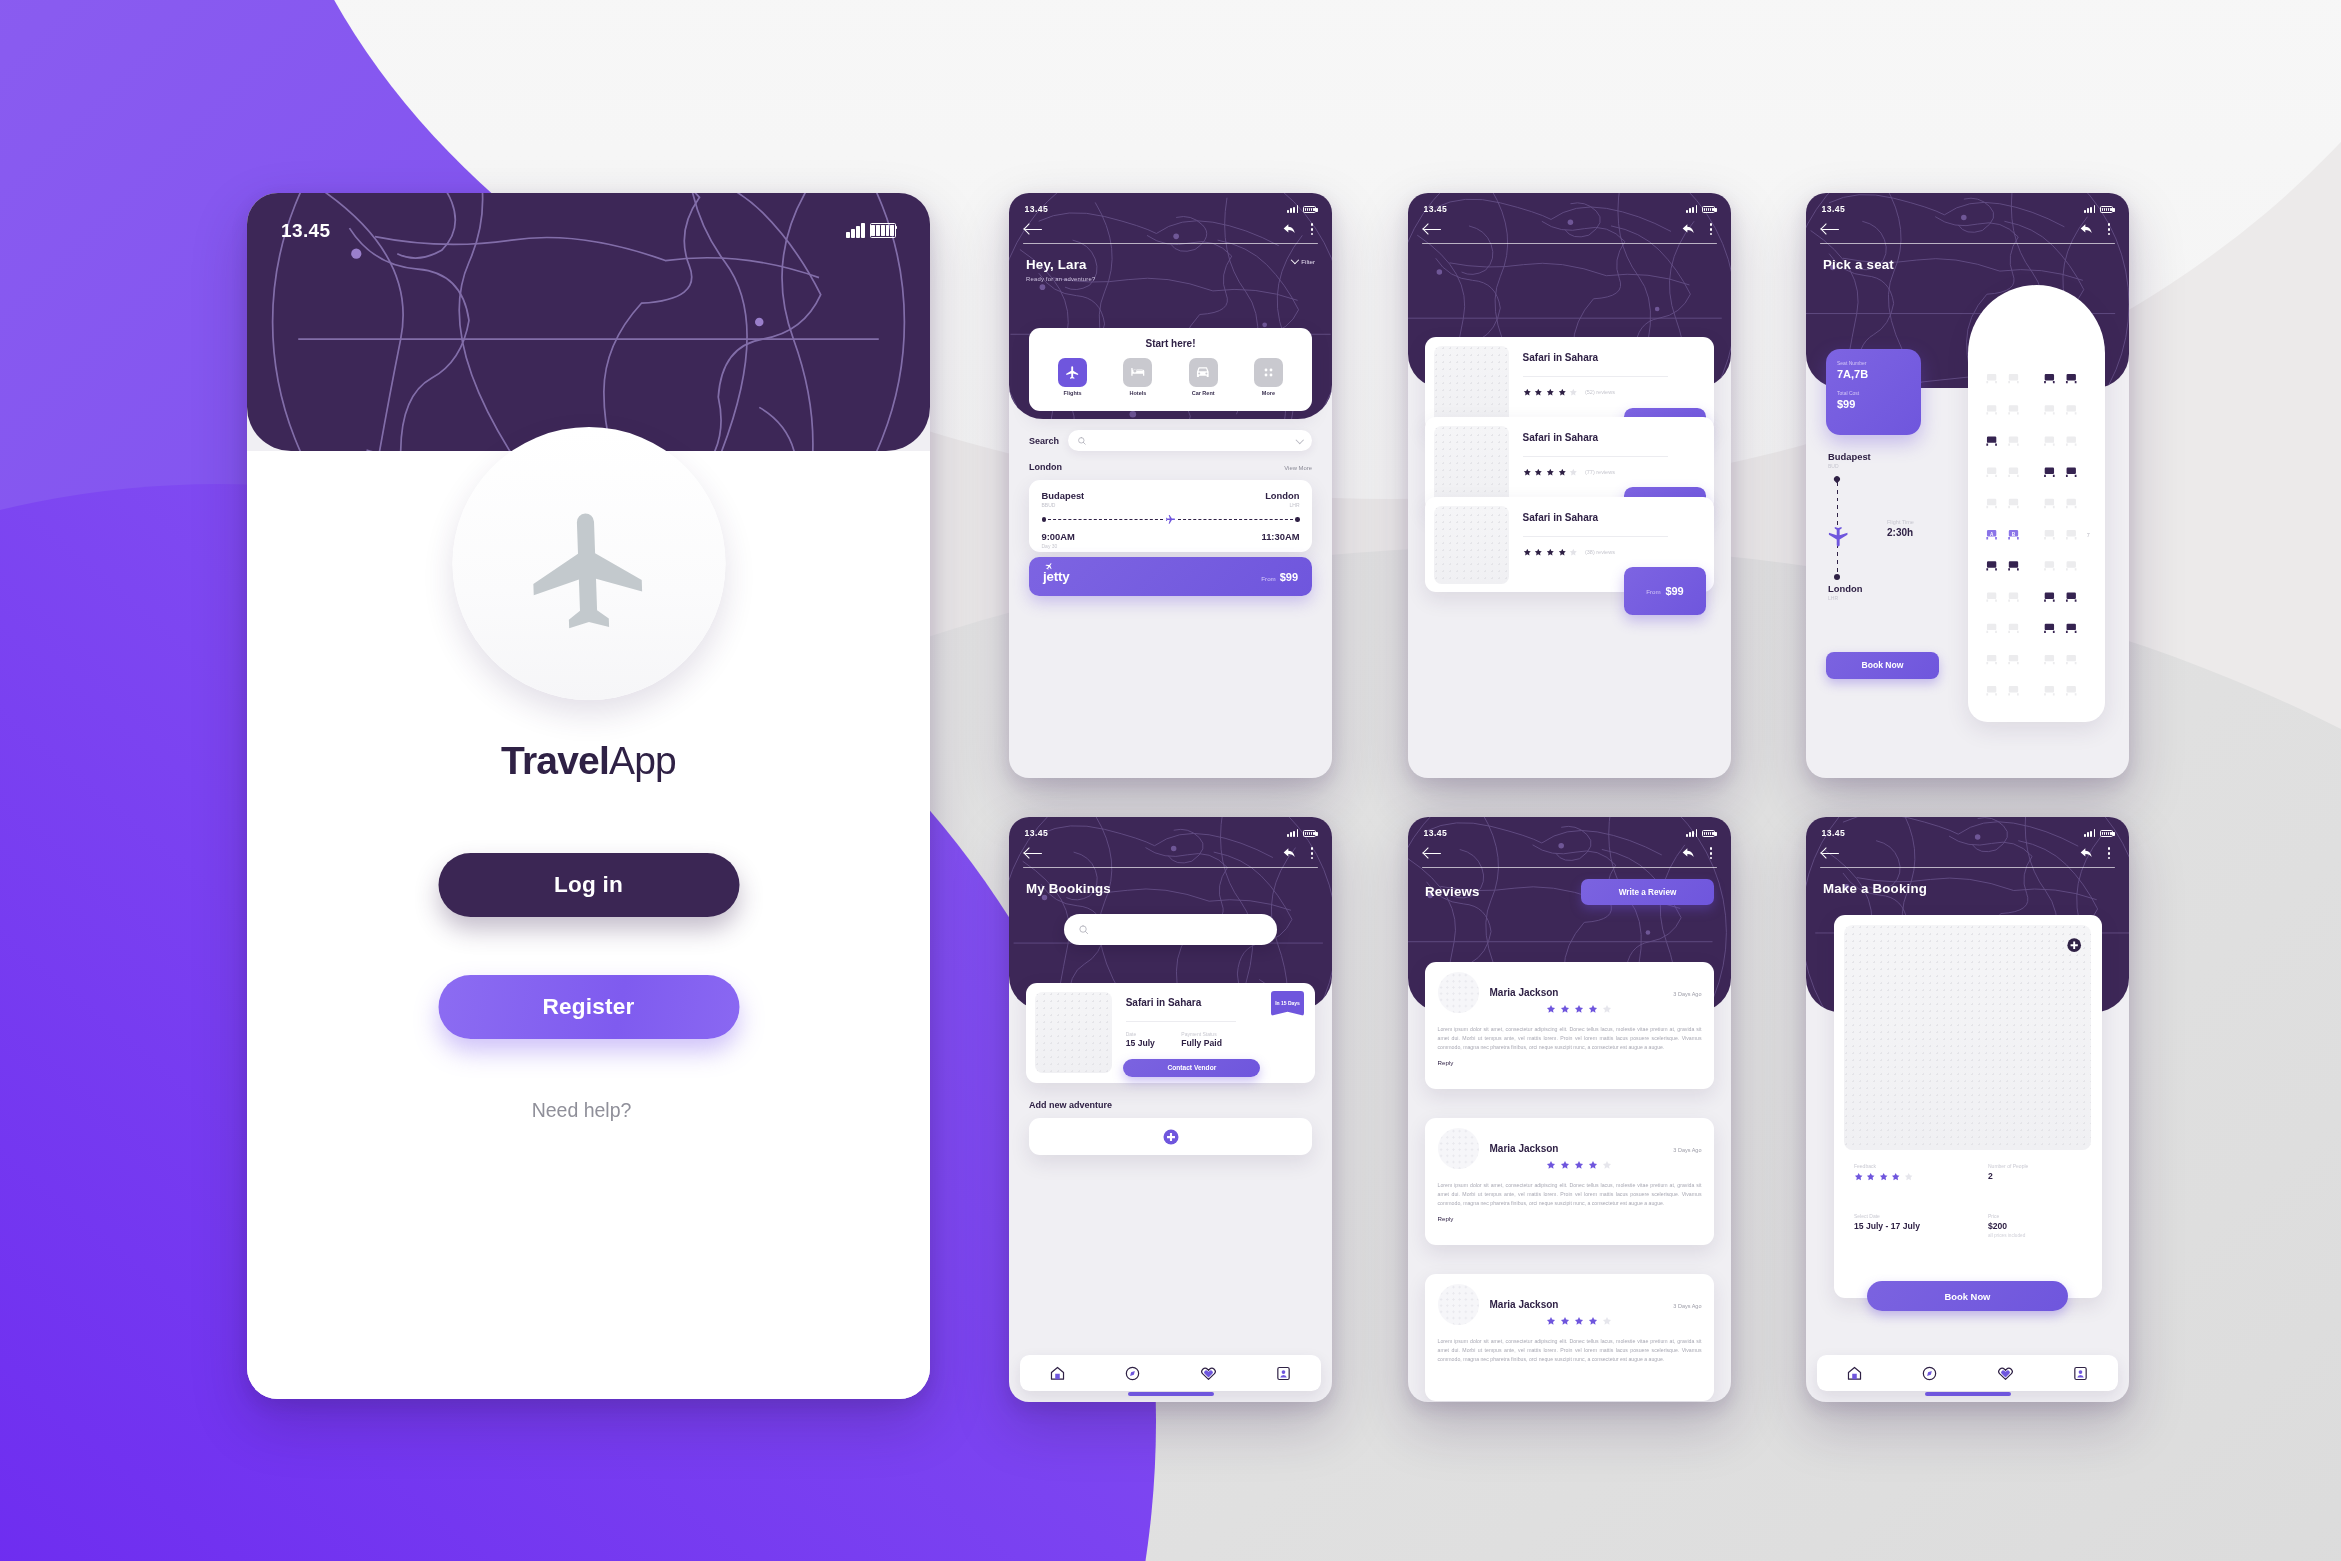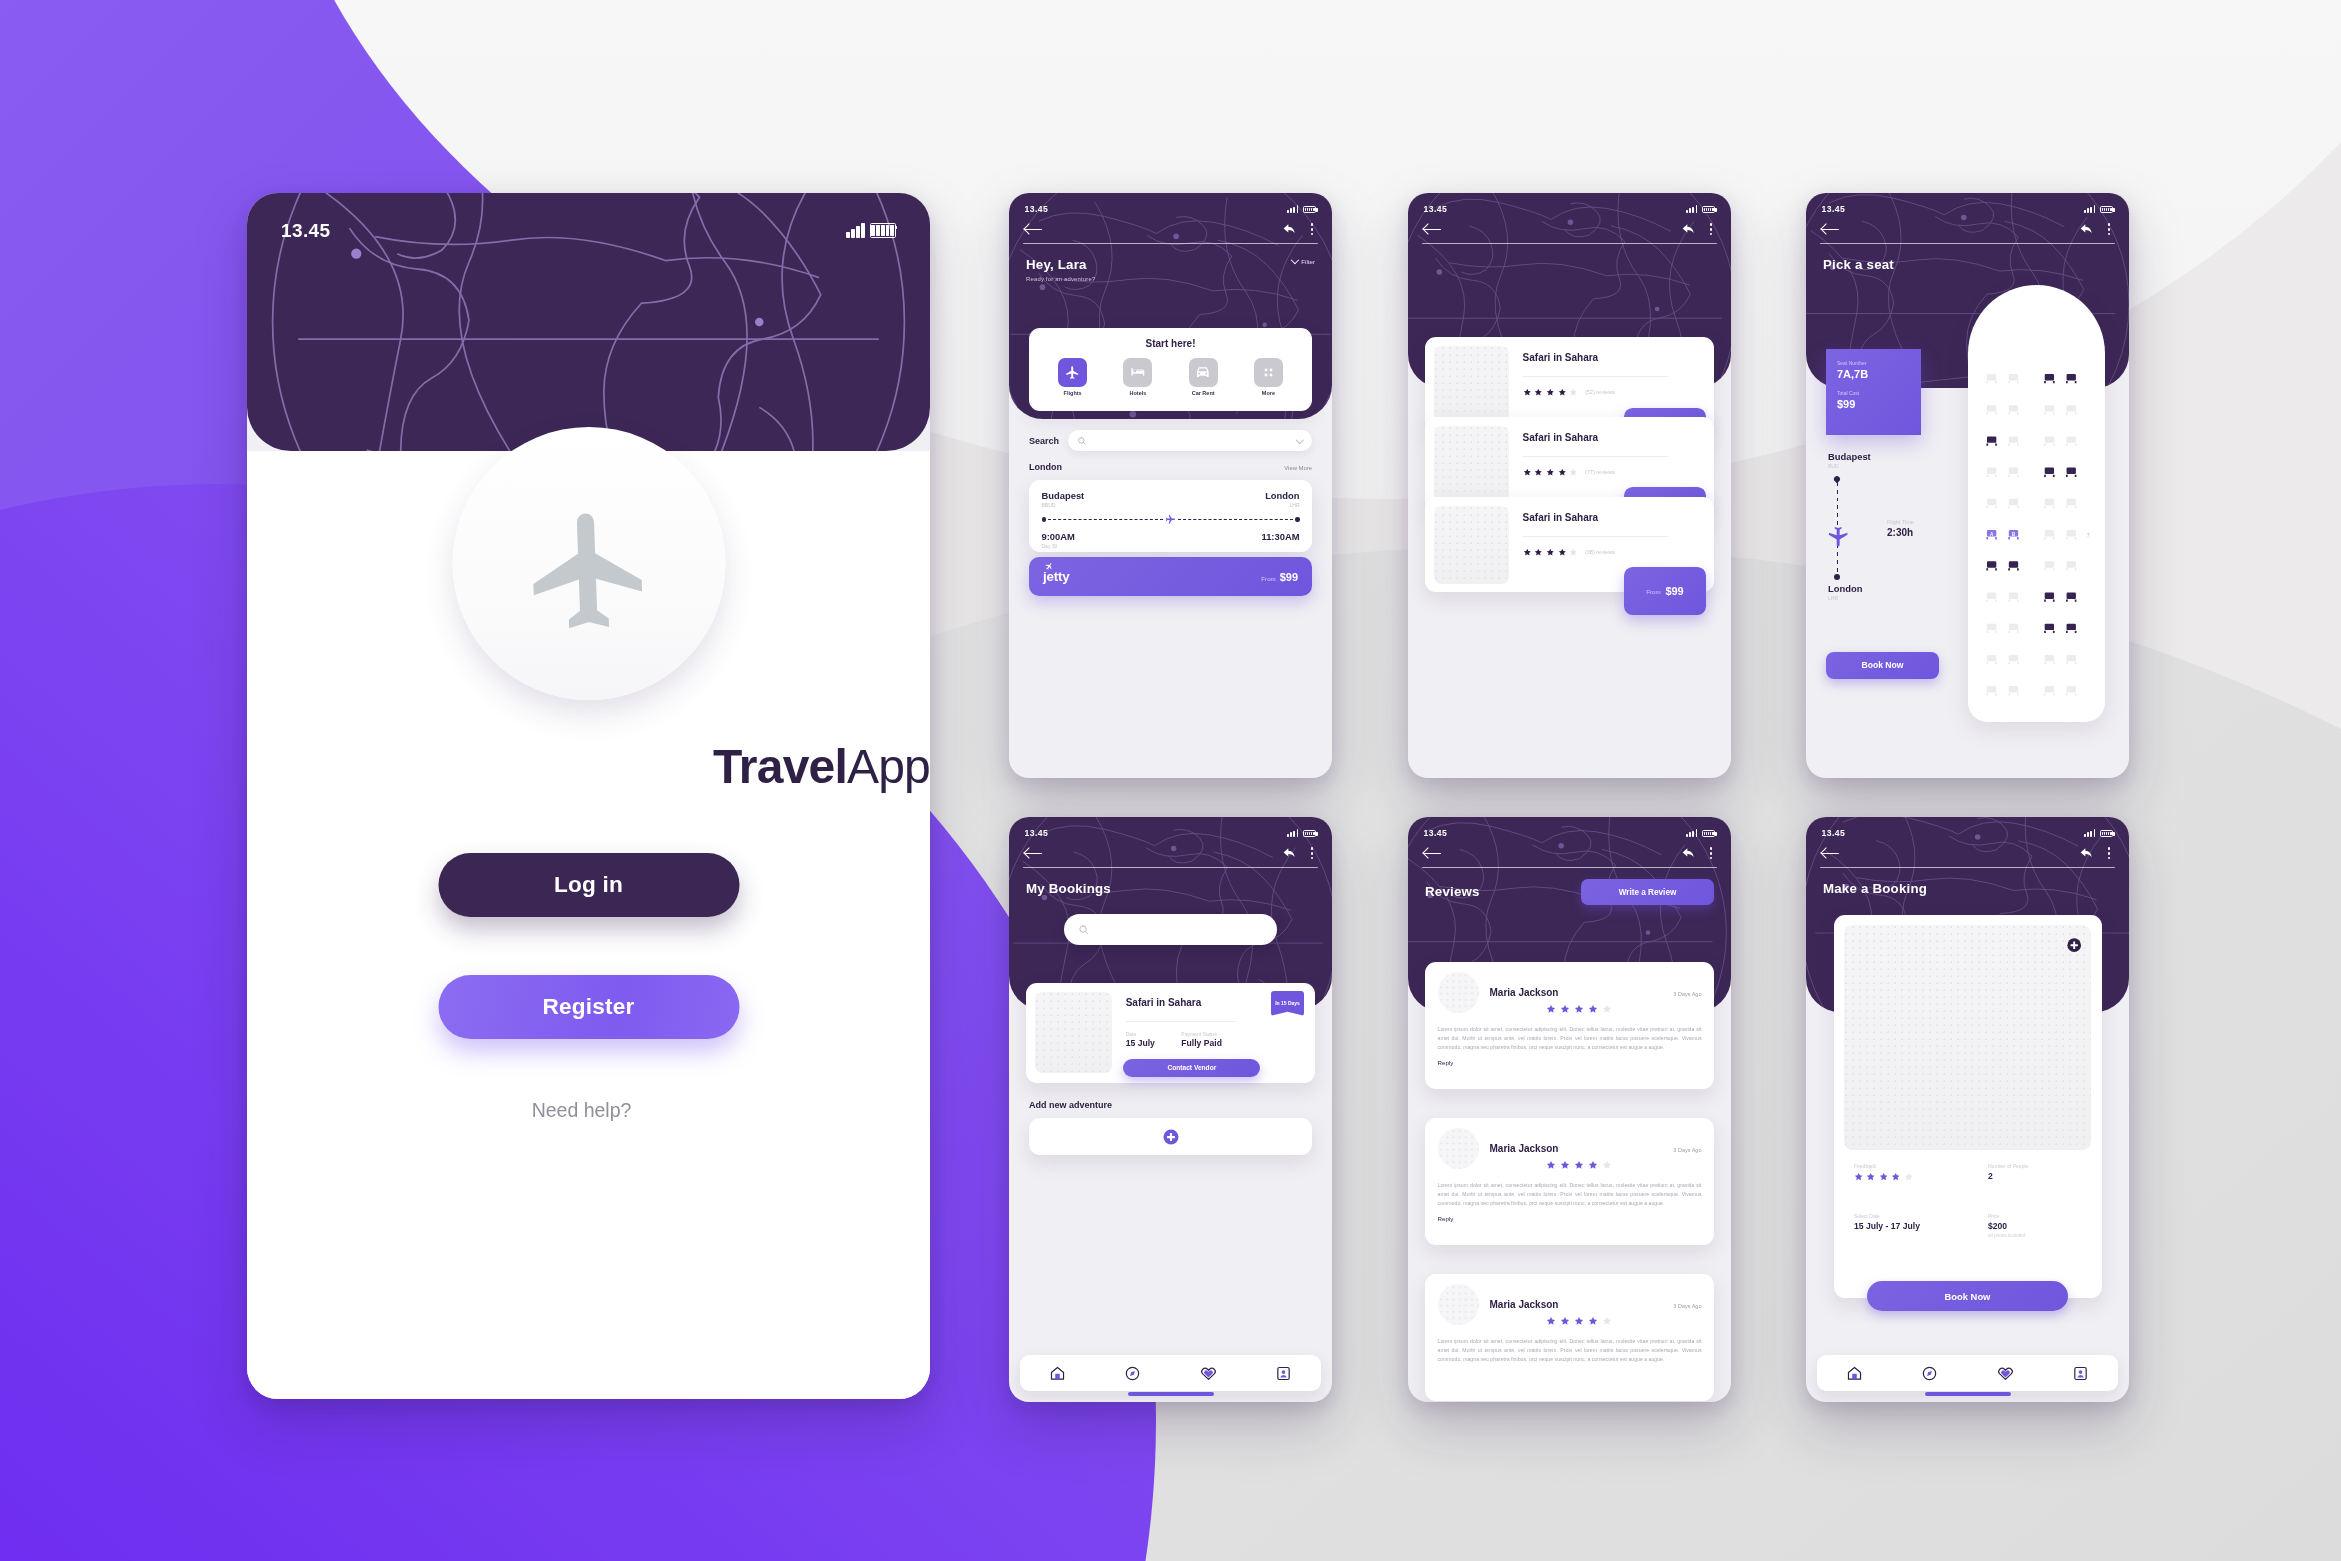--- a/index.html
+++ b/index.html
@@ -121,22 +121,22 @@
     background:#3d2757;border-bottom-left-radius:44px;border-bottom-right-radius:44px;overflow:hidden;
   }
   .splash-circle{
     position:absolute;left:50%;top:234px;transform:translateX(-50%);
     width:273px;height:273px;border-radius:50%;
     background:linear-gradient(180deg,#ffffff 0%,#fbfbfc 60%,#f6f6f8 100%);
     box-shadow:0 14px 31px rgba(60,35,95,.14);
   }
   .splash-body{position:absolute;left:0;top:258px;width:100%;bottom:0;background:#fff;}
   .logo{
-    position:absolute;left:0;right:0;top:546px;text-align:right;
-    font-size:48px;color:#2f2145;letter-spacing:-0.8px;
+    position:absolute;left:0;right:0;top:546px;text-align:center;
+    font-size:39px;color:#2f2145;letter-spacing:-0.8px;
   }
   .logo b{font-weight:bold;} .logo span{font-weight:400;}
   .big-btn{
     position:absolute;left:50%;transform:translateX(-50%);
     width:301px;height:64px;border-radius:35px;border:none;
     font-size:22.6px;font-weight:bold;color:#fff;cursor:pointer;letter-spacing:0.2px;
   }
   .btn-login{ top:660px; background:#3b2654; box-shadow:0 12.5px 25px rgba(59,38,84,.30);}
   .btn-register{ top:782px; background:linear-gradient(100deg,#8c6cf2 0%,#7f5bef 60%,#8a68f2 100%); box-shadow:0 12.5px 25px rgba(130,95,240,.38);}
   .needhelp{position:absolute;left:0;right:14px;top:906px;text-align:center;font-size:19.5px;color:#8f8f99;}
@@ -812,21 +812,21 @@
           <g transform="translate(132,520)">
             <svg x="-9" y="-9" width="18" height="18" viewBox="0 0 24 24">
               <path fill="#ececee" d="M6 4h12a2 2 0 0 1 2 2v7a2 2 0 0 1-2 2H6a2 2 0 0 1-2-2V6a2 2 0 0 1 2-2zM3 16h3v4H3zm15 0h3v4h-3z"></path>
             </svg>
           </g>
           <text x="152" y="323" font-size="7" fill="#b9b9c2" font-family="Liberation Sans, sans-serif">7</text>
         </g>
     </g>
   </svg>
 
-  <div style="position:absolute;left:20px;top:156px;width:95px;height:86px;border-radius:0;background:linear-gradient(135deg,#7d64e2,#6f56dd);padding:11px 8px 0 11px;box-shadow:0 7.8px 19px rgba(110,80,220,.33)">
+  <div style="position:absolute;left:20px;top:156px;width:95px;height:86px;border-radius:14px;background:linear-gradient(135deg,#7d64e2,#6f56dd);padding:11px 8px 0 11px;box-shadow:0 7.8px 19px rgba(110,80,220,.33)">
     <div style="font-size:5px;color:#d4c7f7">Seat Number</div>
     <div style="font-size:11px;font-weight:bold;color:#fff;margin-top:2.3px">7A,7B</div>
     <div style="font-size:5px;color:#d4c7f7;margin-top:9.4px">Total Cost</div>
     <div style="font-size:11px;font-weight:bold;color:#fff;margin-top:2.3px">$99</div>
   </div>
 
   <div style="position:absolute;left:22px;top:258px;width:125px">
     <div style="font-size:9.4px;font-weight:bold;color:#2f2145">Budapest</div>
     <div style="font-size:5px;color:#c7c7d0;margin-top:0.8px">BUD</div>
   </div>

